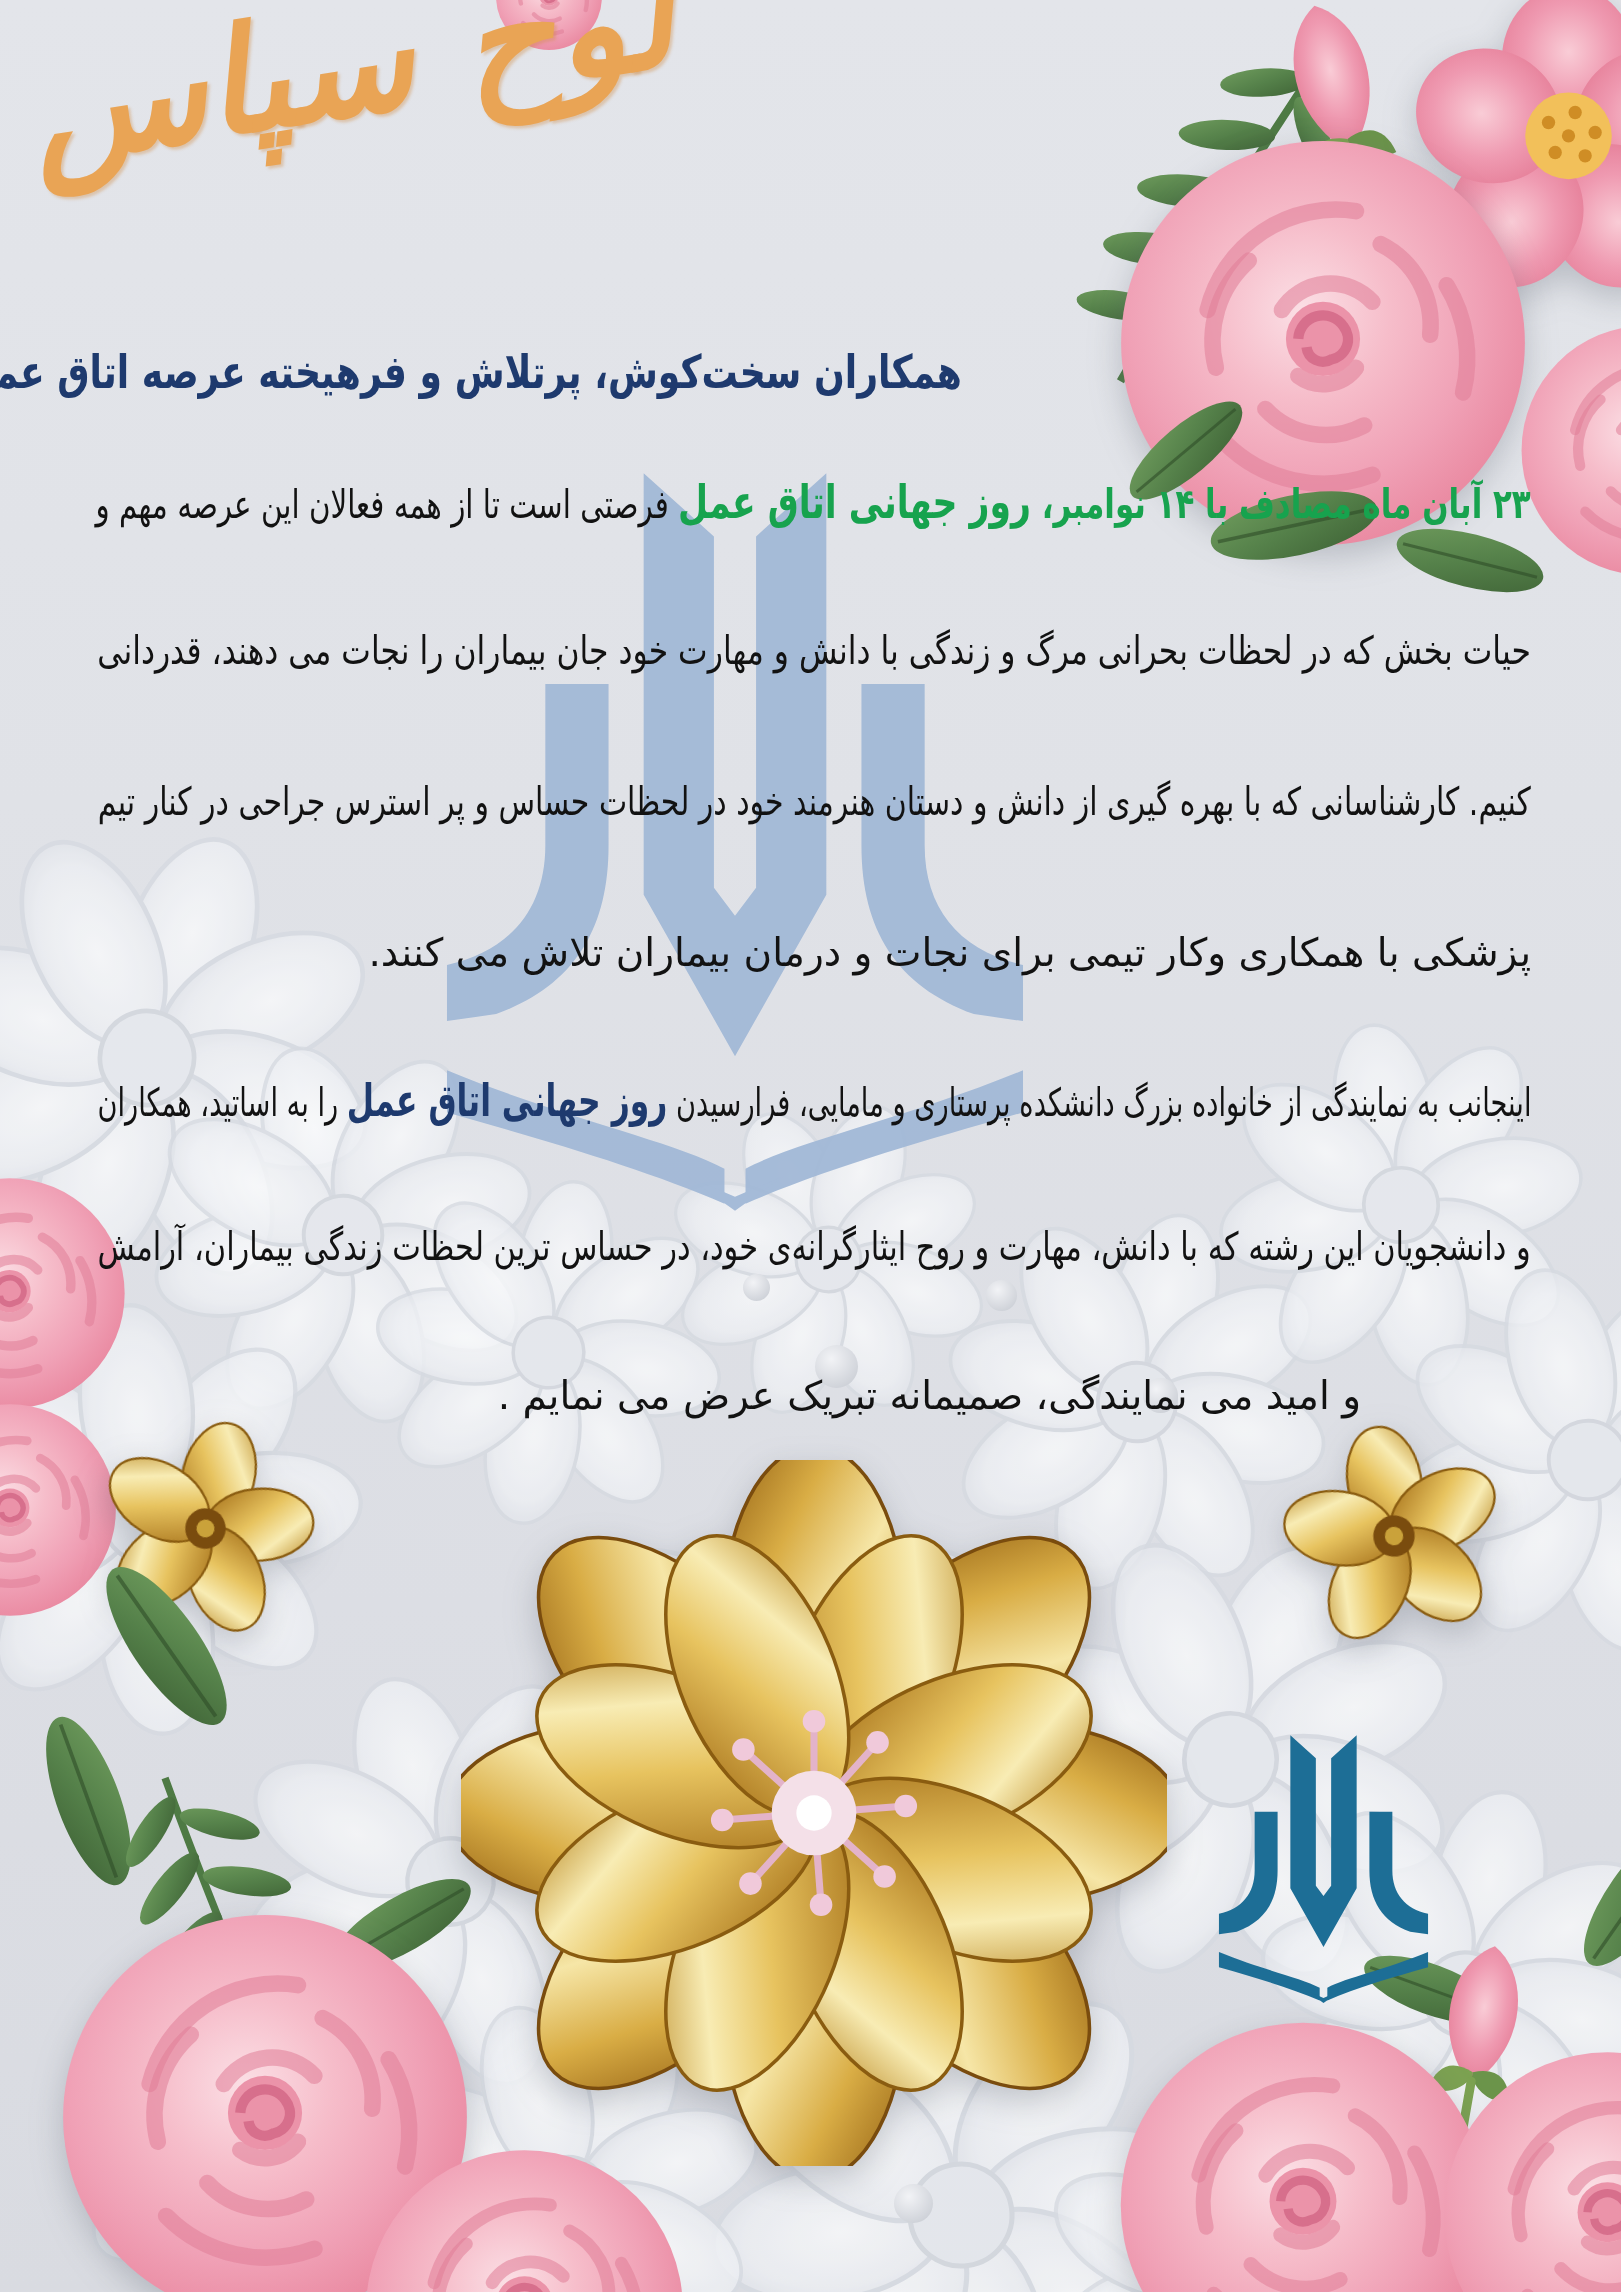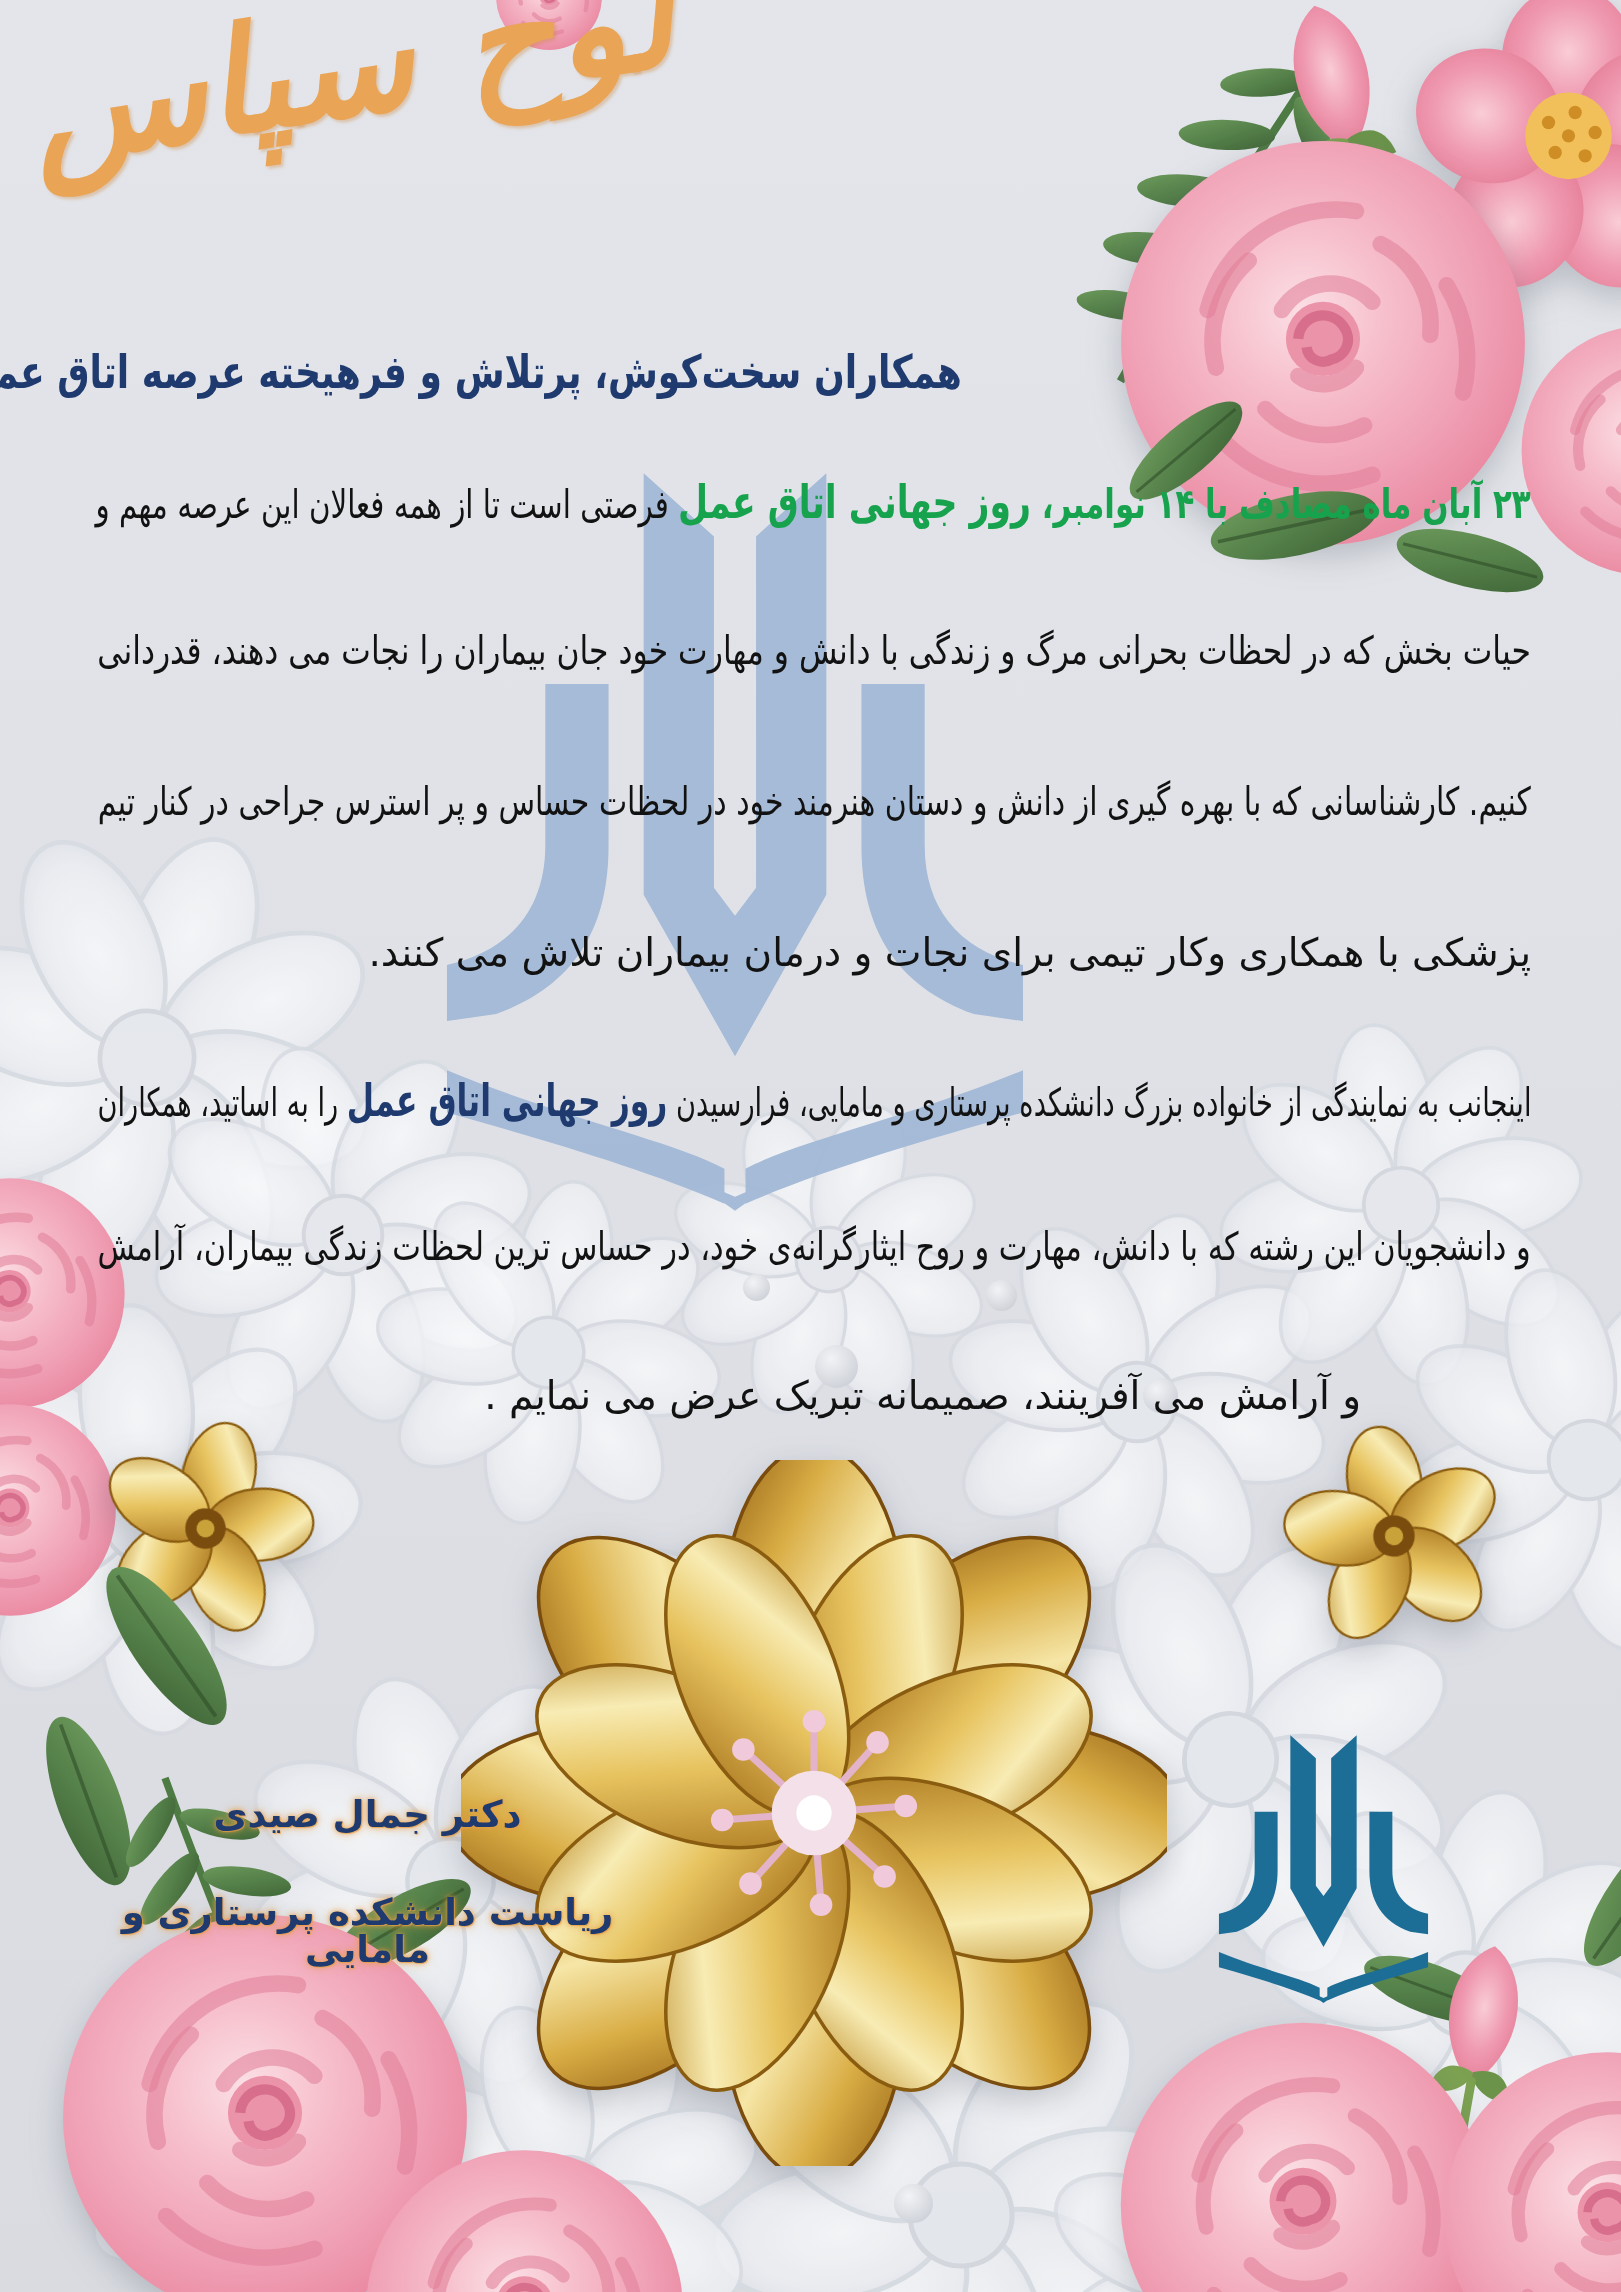--- a/index.html
+++ b/index.html
@@ -377,21 +377,17 @@
 
   <div class="abs txt title fit" style="transform: scaleX(0.785824); transform-origin: center center;">همکاران سخت‌کوش، پرتلاش و فرهیخته عرصه اتاق عمل</div>
 
   <div class="abs txt line fit" style="top: 469px; transform: scaleX(0.752688);"><span class="green-a">۲۳ آبان ماه مصادف با ۱۴ نوامبر، </span><span class="green-b">روز جهانی اتاق عمل</span><span> فرصتی است تا از همه فعالان این عرصه مهم و</span></div>
   <div class="abs txt line fit" style="top: 623px; transform: scaleX(0.805921);">حیات بخش که در لحظات بحرانی مرگ و زندگی با دانش و مهارت خود جان بیماران را نجات می دهند، قدردانی</div>
   <div class="abs txt line fit" style="top: 774px; transform: scaleX(0.768427);">کنیم. کارشناسانی که با بهره گیری از دانش و دستان هنرمند خود در لحظات حساس و پر استرس جراحی در کنار تیم</div>
   <div class="abs txt line fit" style="top:925px">پزشکی با همکاری وکار تیمی برای نجات و درمان بیماران تلاش می کنند.</div>
 
   <div class="abs txt line fit" style="top: 1068px; transform: scaleX(0.698669);"><span>اینجانب به نمایندگی از خانواده بزرگ دانشکده پرستاری و مامایی، فرارسیدن </span><span class="navy-accent">روز جهانی اتاق عمل</span><span> را به اساتید، همکاران</span></div>
   <div class="abs txt line fit" style="top: 1219px; transform: scaleX(0.780255);">و دانشجویان این رشته که با دانش، مهارت و روح ایثارگرانه‌ی خود، در حساس ترین لحظات زندگی بیماران، آرامش</div>
-  <div class="abs txt line fit" style="top:1368px;right:260px">و آرامش می آفرینند، صمیمانه تبریک عرض می نمایم .</div>
-
-  <div class="abs txt signature">
-    <div class="sig-name">دکتر جمال صیدی</div>
-    <div class="sig-role">ریاست دانشکده پرستاری و مامایی</div>
-  </div>
+  <div class="abs txt line fit" style="top:1368px;right:260px">و امید می نمایندگی، صمیمانه تبریک عرض می نمایم .</div>
+
 
 </div>
 
 
 </body></html>

